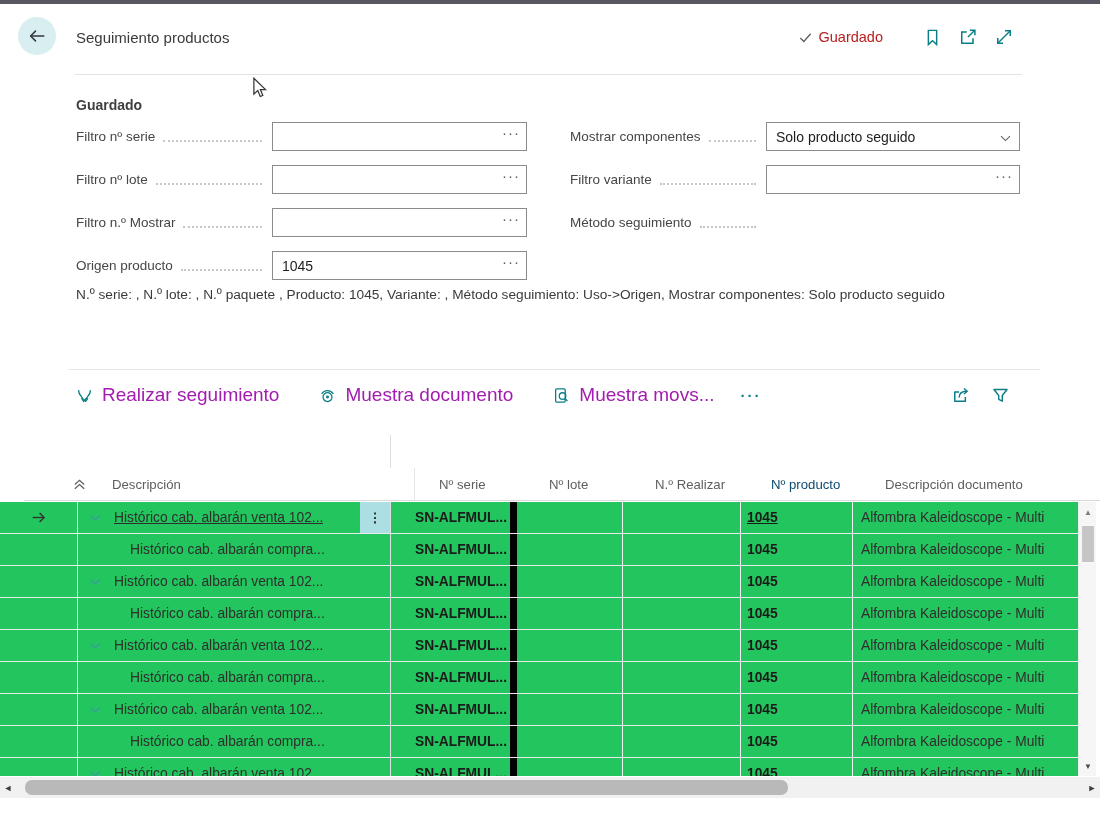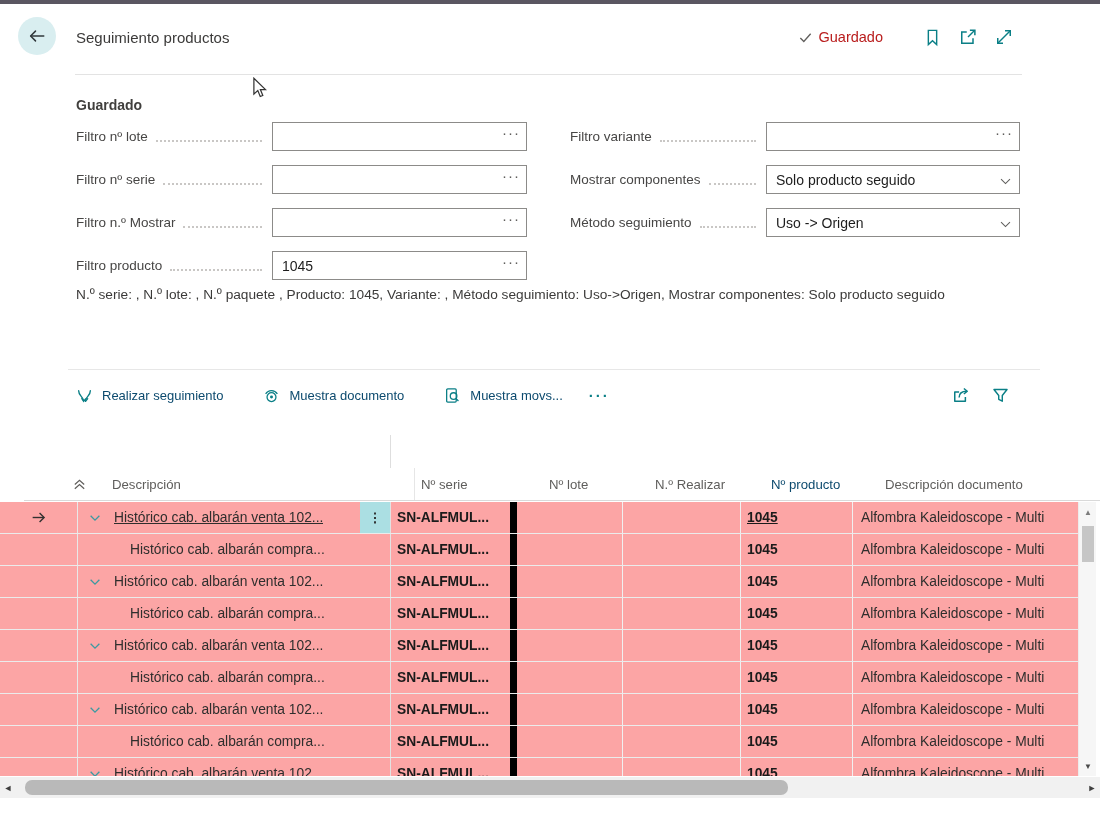--- a/index.html
+++ b/index.html
@@ -38,39 +38,39 @@
   .select-chevron { position:absolute; right:7px; top:8px; }
   .summary { position:absolute; left:76px; top:284px; width:950px; font-size:13.7px;
     color:#3b3a39; line-height:21px; }
 
   .toolbar-divider { top:369px; left:68px; width:972px; background:#e7e7e7; }
 
   
   .toolbar { position:absolute; top:381px; left:76px; width:946px; height:28px;
     display:flex; align-items:center; }
   .tb-action { display:flex; align-items:center; gap:9px; margin-right:40px; background:none; border:none;
-    font-family:inherit; font-size:13px; color:#0c4a6e; cursor:pointer; }
+    font-family:inherit; font-size:19px; color:#a21caf; cursor:pointer; }
   .tb-more { background:none; border:none; color:#0a7f86; font-size:15px; font-weight:700;
     letter-spacing:2px; cursor:pointer; margin-left:-14px; }
   .tb-right { margin-left:auto; display:flex; align-items:center; gap:20px; padding-right:12px; }
   .tb-icon-btn { background:none; border:none; cursor:pointer; padding:0; display:flex; }
 
   
   .freeze-line { position:absolute; left:390px; top:435px; width:1px; height:33px; background:#dedede; }
   .grid-header { position:absolute; top:468px; left:0; width:1078px; height:33px;
     border-bottom:1px solid #d9d9d9; display:flex; align-items:center;
     font-size:13.2px; color:#5f5e5c;margin-left:24px; }
   .grid-body { position:absolute; top:502px; left:0; width:1078px; height:274px; overflow:hidden; }
-  .grid-row { display:flex; height:32px; border-bottom:1px solid #ebebeb; background:#fca5a5; }
+  .grid-row { display:flex; height:32px; border-bottom:1px solid #ebebeb; background:#22c55e; }
   .cell { height:100%; display:flex; align-items:center; overflow:hidden; white-space:nowrap;
     font-size:13.8px; color:#2f2e2d; }
   .c-marker   { width:78px;  justify-content:center; border-right:1px solid #e8e8e8; }
   .c-desc     { width:282px; padding-left:10px; }
   .c-dots     { width:30px;  justify-content:center; }
-  .c-serie    { width:120px; padding-left:6px; border-left:1px solid #e2e2e2; font-weight:700; color:#1b1b1b; }
+  .c-serie    { width:120px; padding-left:24px; border-left:1px solid #e2e2e2; font-weight:700; color:#1b1b1b; }
   .c-lote     { width:112px; padding-left:8px; border-left:7px solid #000000; }
   .c-paquete  { width:118px; padding-left:8px; border-left:1px solid #f0f0f0; }
   .c-producto { width:112px; padding-left:6px; border-left:1px solid #f0f0f0; font-weight:700; color:#1b1b1b; }
   .c-proddesc { width:226px; padding-left:8px; border-left:1px solid #f0f0f0; }
   .grid-header .cell { font-size:13.2px; color:#5f5e5c; font-weight:400; border-color:transparent; cursor:pointer; }
   .grid-header .c-marker { border-right:1px solid transparent; justify-content:flex-end; padding-right:0; }
   .grid-header .c-serie { border-left:1px solid #e6e6e6; font-weight:400; color:#5f5e5c; }
   .collapse-all { margin-left:10px; margin-right:14px; cursor:pointer; display:flex; }
   .row-chevron { width:16px; margin-right:10px; display:flex; flex-shrink:0; }
   .indent { width:42px; flex-shrink:0; }
@@ -146,92 +146,86 @@
     </span>
   </button>
 </div>
 
 <div class="divider title-divider"></div>
 
 <div class="section-title">Guardado</div>
 <div class="fields-left" id="fields-left">
     <div class="field-row">
       <div class="label-wrap">
-        <span class="field-label">Filtro nº lote</span>
+        <span class="field-label">Filtro nº serie</span>
         <span class="leader"></span>
       </div>
       <div class="control">
         <input style="">
         <button class="assist"></button>
       </div>
     </div>
     <div class="field-row">
       <div class="label-wrap">
-        <span class="field-label">Filtro nº serie</span>
+        <span class="field-label">Filtro nº lote</span>
         <span class="leader"></span>
       </div>
       <div class="control">
         <input style="">
         <button class="assist"></button>
       </div>
     </div>
     <div class="field-row">
       <div class="label-wrap">
         <span class="field-label">Filtro n.º Mostrar</span>
         <span class="leader"></span>
       </div>
       <div class="control">
         <input style="">
         <button class="assist"></button>
       </div>
     </div>
     <div class="field-row">
       <div class="label-wrap">
-        <span class="field-label">Filtro producto</span>
+        <span class="field-label">Origen producto</span>
         <span class="leader"></span>
       </div>
       <div class="control">
         <input value="1045" style="">
         <button class="assist"></button>
       </div>
     </div>
   </div>
 <div class="fields-right" id="fields-right">
-    <div class="field-row">
-      <div class="label-wrap">
-        <span class="field-label">Filtro variante</span>
-        <span class="leader"></span>
-      </div>
-      <div class="control">
-        <input style="">
-        <button class="assist"></button>
-      </div>
-    </div>
     <div class="field-row">
       <div class="label-wrap">
         <span class="field-label">Mostrar componentes</span>
         <span class="leader"></span>
       </div>
       <div class="control">
         <span class="select-value">Solo producto seguido</span>
         <span class="select-chevron"><svg width="13" height="13" viewBox="0 0 16 16" fill="none" stroke="#5f5e5c" stroke-width="1.3">
             <polyline points="2.5,5 8,10.5 13.5,5"></polyline>
           </svg></span>
       </div>
     </div>
     <div class="field-row">
       <div class="label-wrap">
+        <span class="field-label">Filtro variante</span>
+        <span class="leader"></span>
+      </div>
+      <div class="control">
+        <input style="">
+        <button class="assist"></button>
+      </div>
+    </div>
+    <div class="field-row">
+      <div class="label-wrap">
         <span class="field-label">Método seguimiento</span>
         <span class="leader"></span>
-      </div>
-      <div class="control">
-        <span class="select-value">Uso -&gt; Origen</span>
-        <span class="select-chevron"><svg width="13" height="13" viewBox="0 0 16 16" fill="none" stroke="#5f5e5c" stroke-width="1.3">
-            <polyline points="2.5,5 8,10.5 13.5,5"></polyline>
-          </svg></span>
       </div>
     </div>
   </div>
 <p class="summary">N.º serie: , N.º lote: , N.º paquete , Producto: 1045, Variante: , Método seguimiento: Uso-&gt;Origen, Mostrar componentes: Solo producto seguido</p>
 
 <div class="divider toolbar-divider"></div>
 
 <div class="toolbar">
   <span id="toolbar-actions" style="display:flex;align-items:center;">
       <button class="tb-action">

